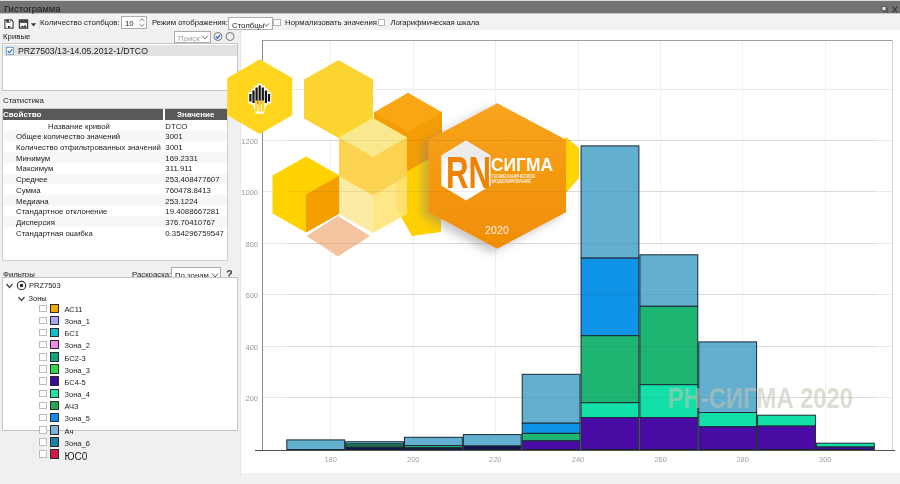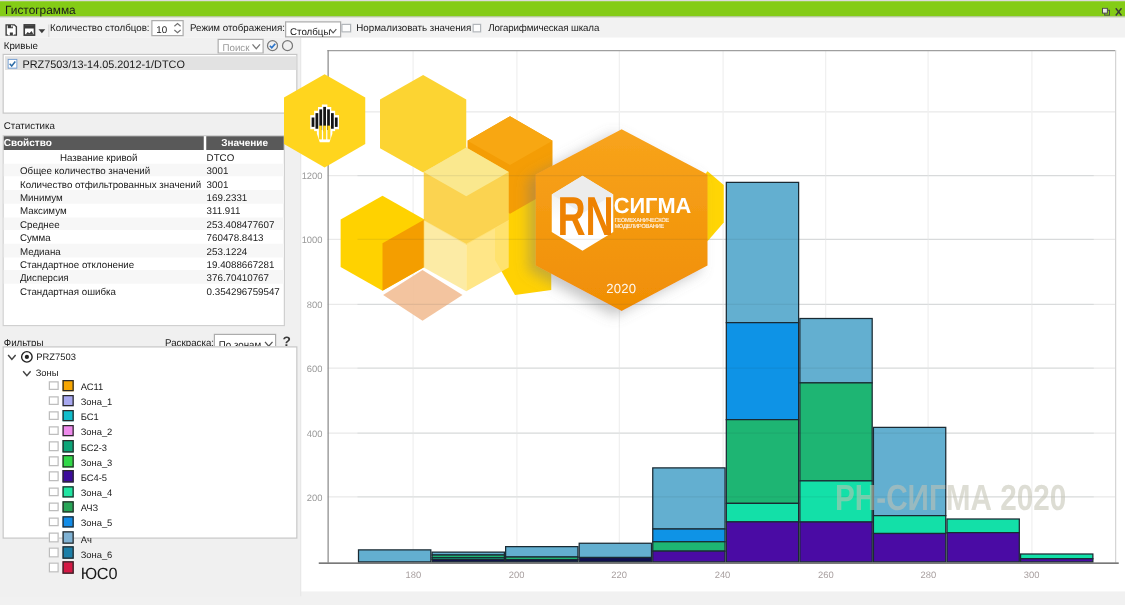--- a/index.html
+++ b/index.html
@@ -1,21 +1,21 @@
 <!DOCTYPE html>
 <html><head>
 <meta charset="utf-8">
 <style>
 * { margin:0; padding:0; box-sizing:border-box; }
 html,body { width:900px; height:484px; overflow:hidden; background:#fff;
   font-family:"Liberation Sans", sans-serif; }
 #app { position:relative; width:900px; height:484px; }
 .abs { position:absolute; }
 
-#titlebar { left:0; top:0; width:900px; height:14px; background:#84cc16;
+#titlebar { left:0; top:0; width:900px; height:14px; background:#737373;
   border-top:1px solid #dcdcdc; border-bottom:1px solid #c6c6c6; z-index:5; }
 #titlebar .t { position:absolute; left:4px; top:1.5px; font-size:9.5px; color:#1a1a1a; }
 
 #toolbar { left:0; top:14px; width:900px; height:16px; background:#f2f2f2; z-index:5; }
 #toolbar .lbl { position:absolute; font-size:7.8px; color:#1a1a1a; top:4px; letter-spacing:0px;}
 .inputbox { position:absolute; background:#fff; border:1px solid #acacac; }
 .cb { position:absolute; width:7.5px; height:7.5px; border:1px solid #b2b6ba; background:#fdfdfd; top:4.5px;}
 
 #panel { left:0; top:30px; width:240px; height:447px; background:#f0f0f0; z-index:1; }
 #panel .seclbl { position:absolute; font-size:7.8px; color:#1a1a1a; letter-spacing:0px;}
@@ -185,21 +185,21 @@
         <div style="position:absolute;left:46.5px;top:134.85000000000002px;width:9.5px;height:9.5px;border:1px solid #2a2a2a;background:#118CE8;"></div>
         <span style="position:absolute;left:61.5px;top:136.35000000000002px;font-size:7.5px;color:#1a1a1a;">Зона_5</span>
         <div style="position:absolute;left:36px;top:148px;width:7.5px;height:7.5px;border:1px solid #bdbdbd;background:#fff;"></div>
         <div style="position:absolute;left:46.5px;top:147px;width:9.5px;height:9.5px;border:1px solid #2a2a2a;background:#7FB2D4;"></div>
         <span style="position:absolute;left:61.5px;top:148.5px;font-size:7.5px;color:#1a1a1a;">Ач</span>
         <div style="position:absolute;left:36px;top:160.15px;width:7.5px;height:7.5px;border:1px solid #bdbdbd;background:#fff;"></div>
         <div style="position:absolute;left:46.5px;top:159.15px;width:9.5px;height:9.5px;border:1px solid #2a2a2a;background:#1C7FA8;"></div>
         <span style="position:absolute;left:61.5px;top:160.65px;font-size:7.5px;color:#1a1a1a;">Зона_6</span>
         <div style="position:absolute;left:36px;top:172.3px;width:7.5px;height:7.5px;border:1px solid #bdbdbd;background:#fff;"></div>
         <div style="position:absolute;left:46.5px;top:171.3px;width:9.5px;height:9.5px;border:1px solid #2a2a2a;background:#D41844;"></div>
-        <span style="position:absolute;left:61.5px;top:172.8px;font-size:13px;color:#1a1a1a;">ЮС0</span>
+        <span style="position:absolute;left:61.5px;top:172.8px;font-size:10px;color:#1a1a1a;">ЮС0</span>
       </div>
   </div>
 
   <svg id="overlay" class="abs" width="900" height="484" viewBox="0 0 900 484">
 
     <g stroke="#e9e9e9" stroke-width="1">
       <line x1="262" y1="89.5" x2="892" y2="89.5"></line>
       <line x1="262" y1="140.5" x2="892" y2="140.5"></line>
       <line x1="262" y1="191.5" x2="892" y2="191.5"></line>
       <line x1="262" y1="243.5" x2="892" y2="243.5"></line>

